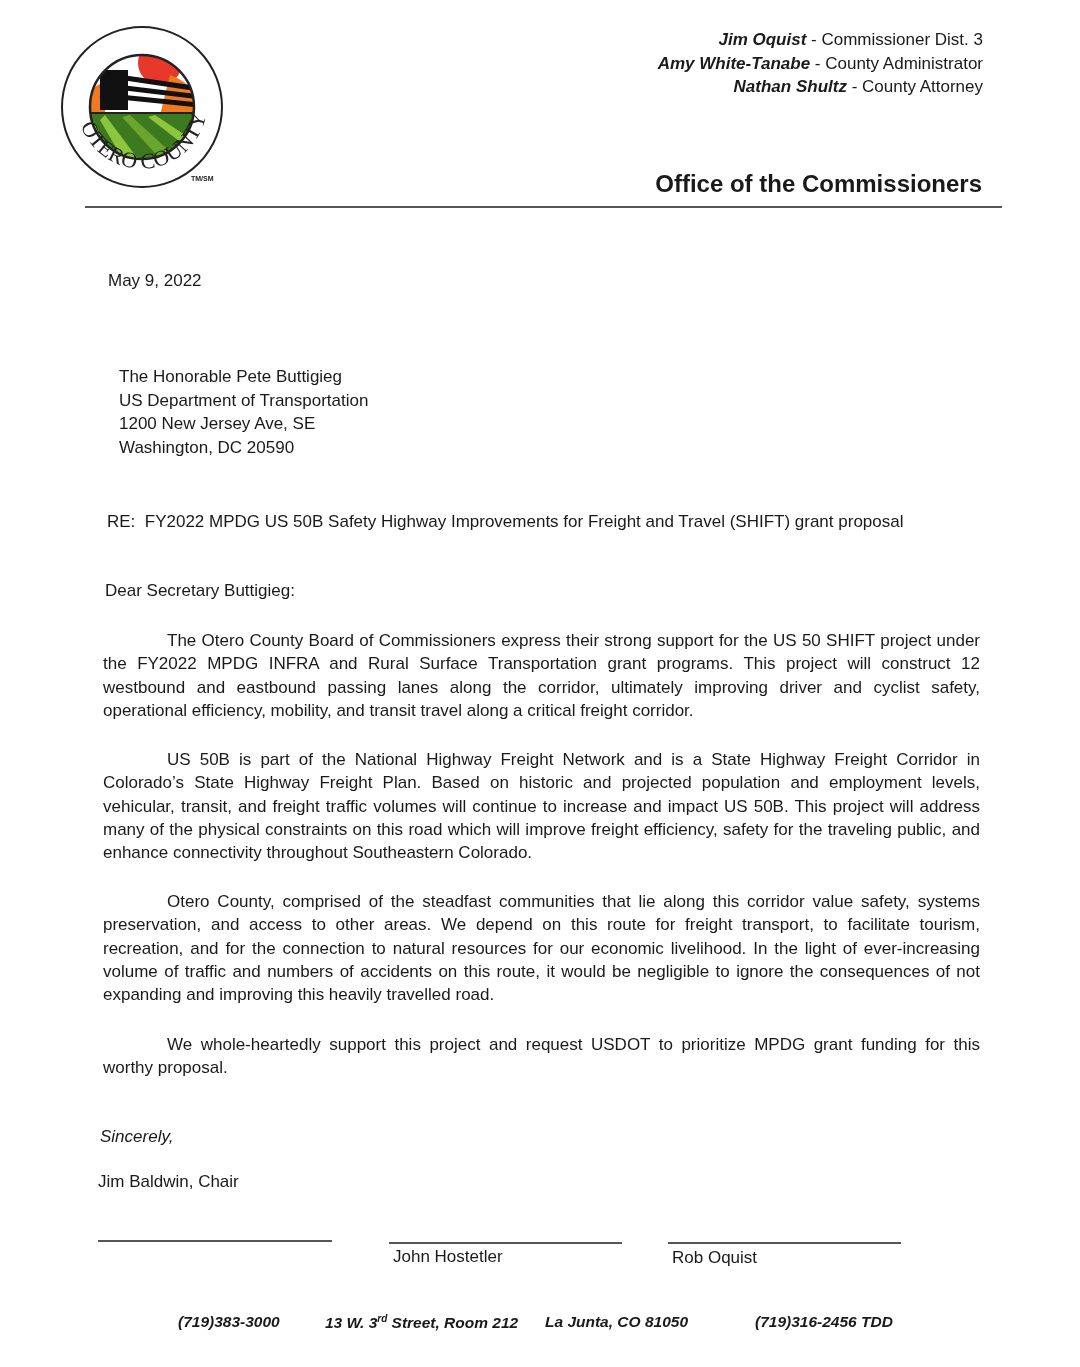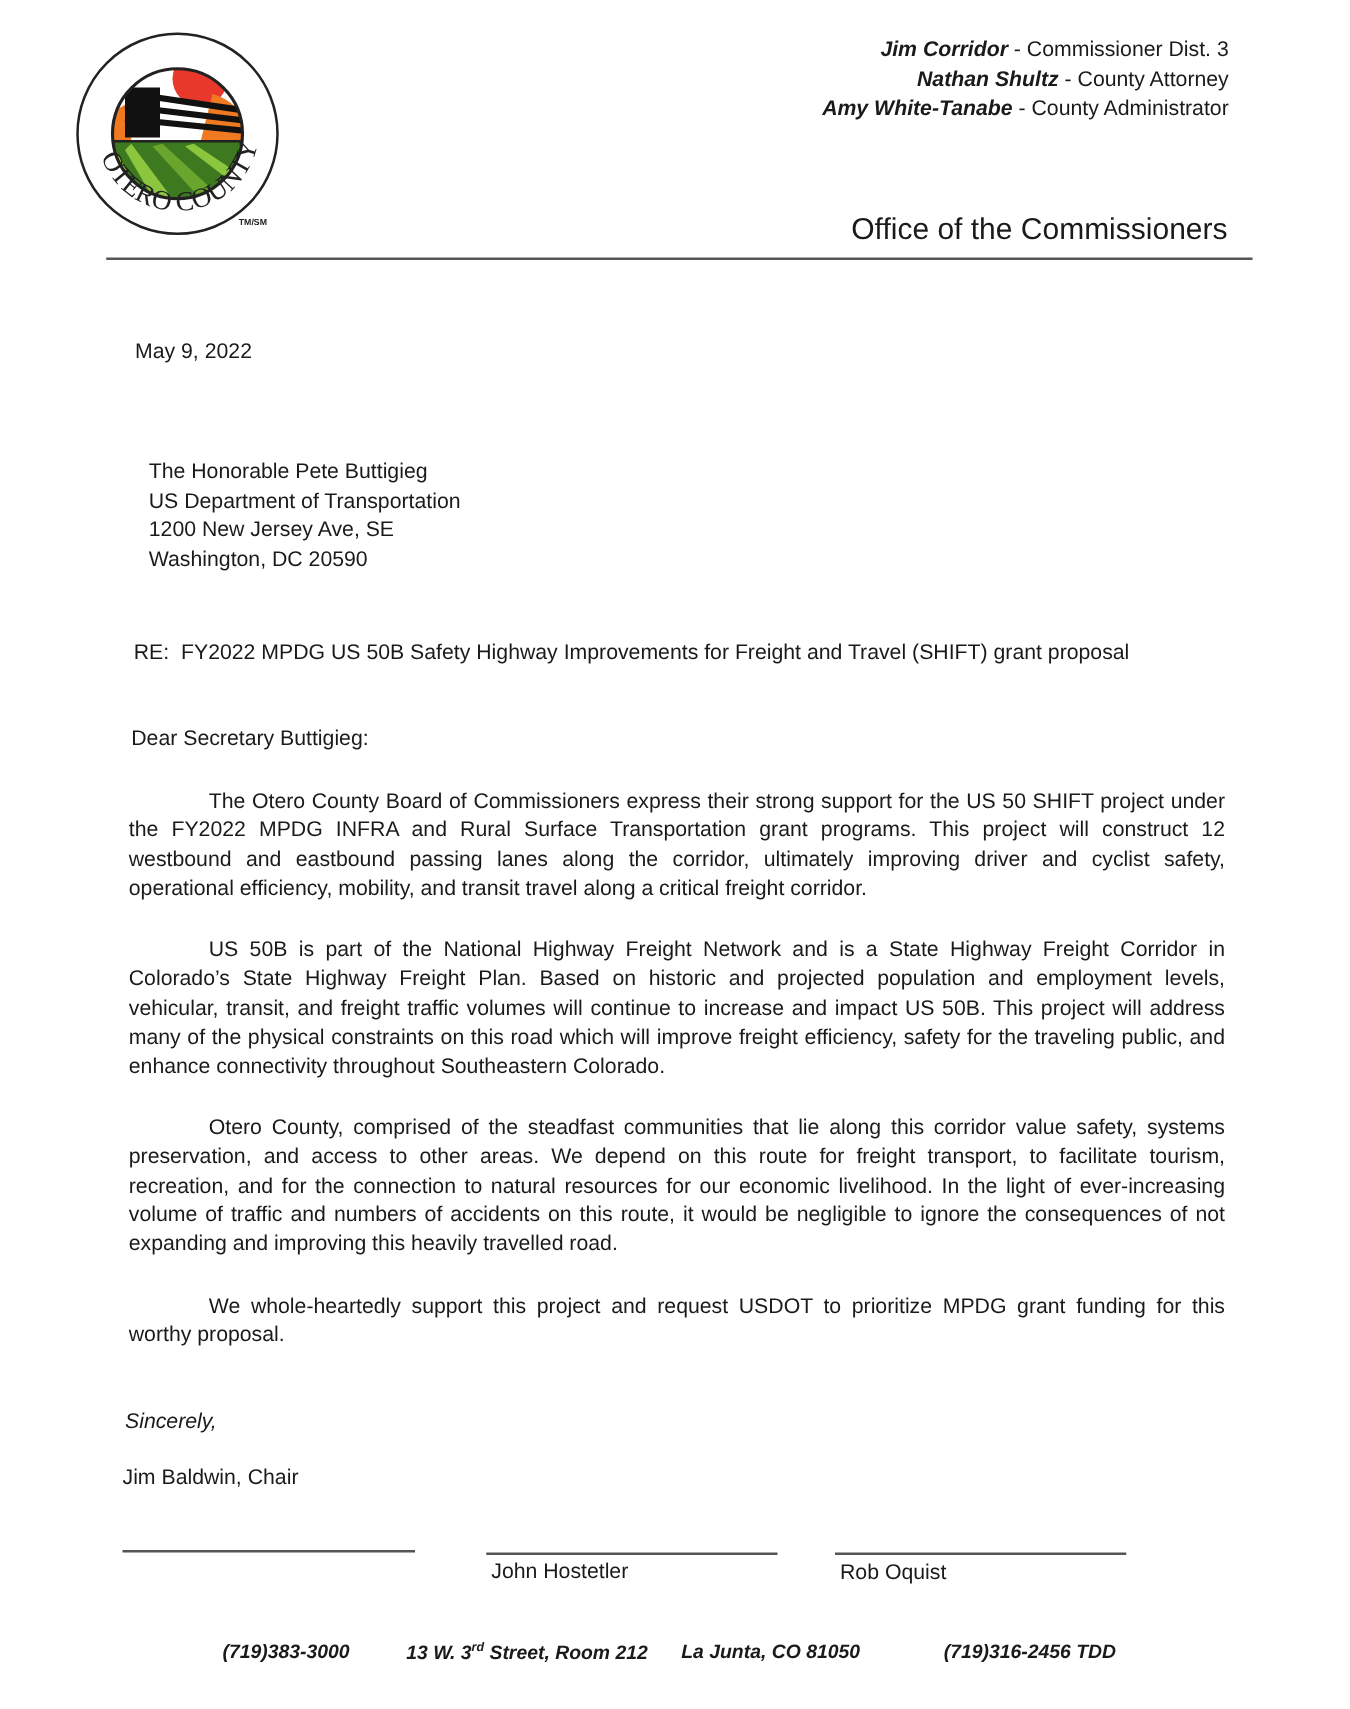--- a/index.html
+++ b/index.html
@@ -2,21 +2,21 @@
 <html><head>
 <meta charset="utf-8">
 <style>
   html, body { margin: 0; padding: 0; background: #ffffff; }
   body { width: 1080px; height: 1367px; position: relative; overflow: hidden;
          font-family: "Liberation Sans", sans-serif; color: #1a1a1a; }
   .logo { position: absolute; left: 60px; top: 25px; width: 165px; height: 165px; }
   .tm { position: absolute; left: 191px; top: 175px; font-size: 7px; font-weight: bold; color: #222; }
   .staff { position: absolute; right: 97px; top: 28px; text-align: right; font-size: 17px; line-height: 23.5px; }
   .staff .nm { font-weight: bold; font-style: italic; }
-  .office { position: absolute; right: 98px; top: 170px; font-size: 24px; font-weight: normal; }
+  .office { position: absolute; right: 98px; top: 170px; font-size: 24px; font-weight: bold; }
   .rule { position: absolute; left: 85px; top: 206px; width: 917px; height: 2px; background: #555; }
   .text { position: absolute; font-size: 17px; line-height: 23.5px; }
   .date { left: 108px; top: 269px; text-align: center; }
   .addr { left: 119px; top: 365px; }
   .re { left: 107px; top: 510px; }
   .salut { left: 105px; top: 579px; }
   .para { position: absolute; left: 103px; width: 877px; font-size: 17px; line-height: 23.3px;
           text-align: justify; text-indent: 64px; }
   .p1 { top: 629px; }
   .p2 { top: 748px; }
@@ -68,23 +68,23 @@
     <line x1="28" y1="88" x2="140" y2="88" stroke="#222" stroke-width="2"></line>
   </g>
   <circle cx="82" cy="82" r="52" fill="none" stroke="#222" stroke-width="2.5"></circle>
   <text font-family="Liberation Serif, serif" font-size="22" fill="#222">
     <textPath href="#arc" startOffset="6%">OTERO COUNTY</textPath>
   </text>
 </svg>
 <div class="tm">TM/SM</div>
 
 <div class="staff">
-  <div><span class="nm">Jim Corridor</span><span> - </span><span>Commissioner Dist. 3</span></div>
+  <div><span class="nm">Jim Oquist</span><span> - </span><span>Commissioner Dist. 3</span></div>
+  <div><span class="nm">Amy White-Tanabe</span><span> - </span><span>County Administrator</span></div>
   <div><span class="nm">Nathan Shultz</span><span> - </span><span>County Attorney</span></div>
-  <div><span class="nm">Amy White-Tanabe</span><span> - </span><span>County Administrator</span></div>
 </div>
 
 <div class="office">Office of the Commissioners</div>
 <div class="rule"></div>
 
 <div class="text date">May 9, 2022</div>
 
 <div class="text addr">
   <div>The Honorable Pete Buttigieg</div>
   <div>US Department of Transportation</div>

